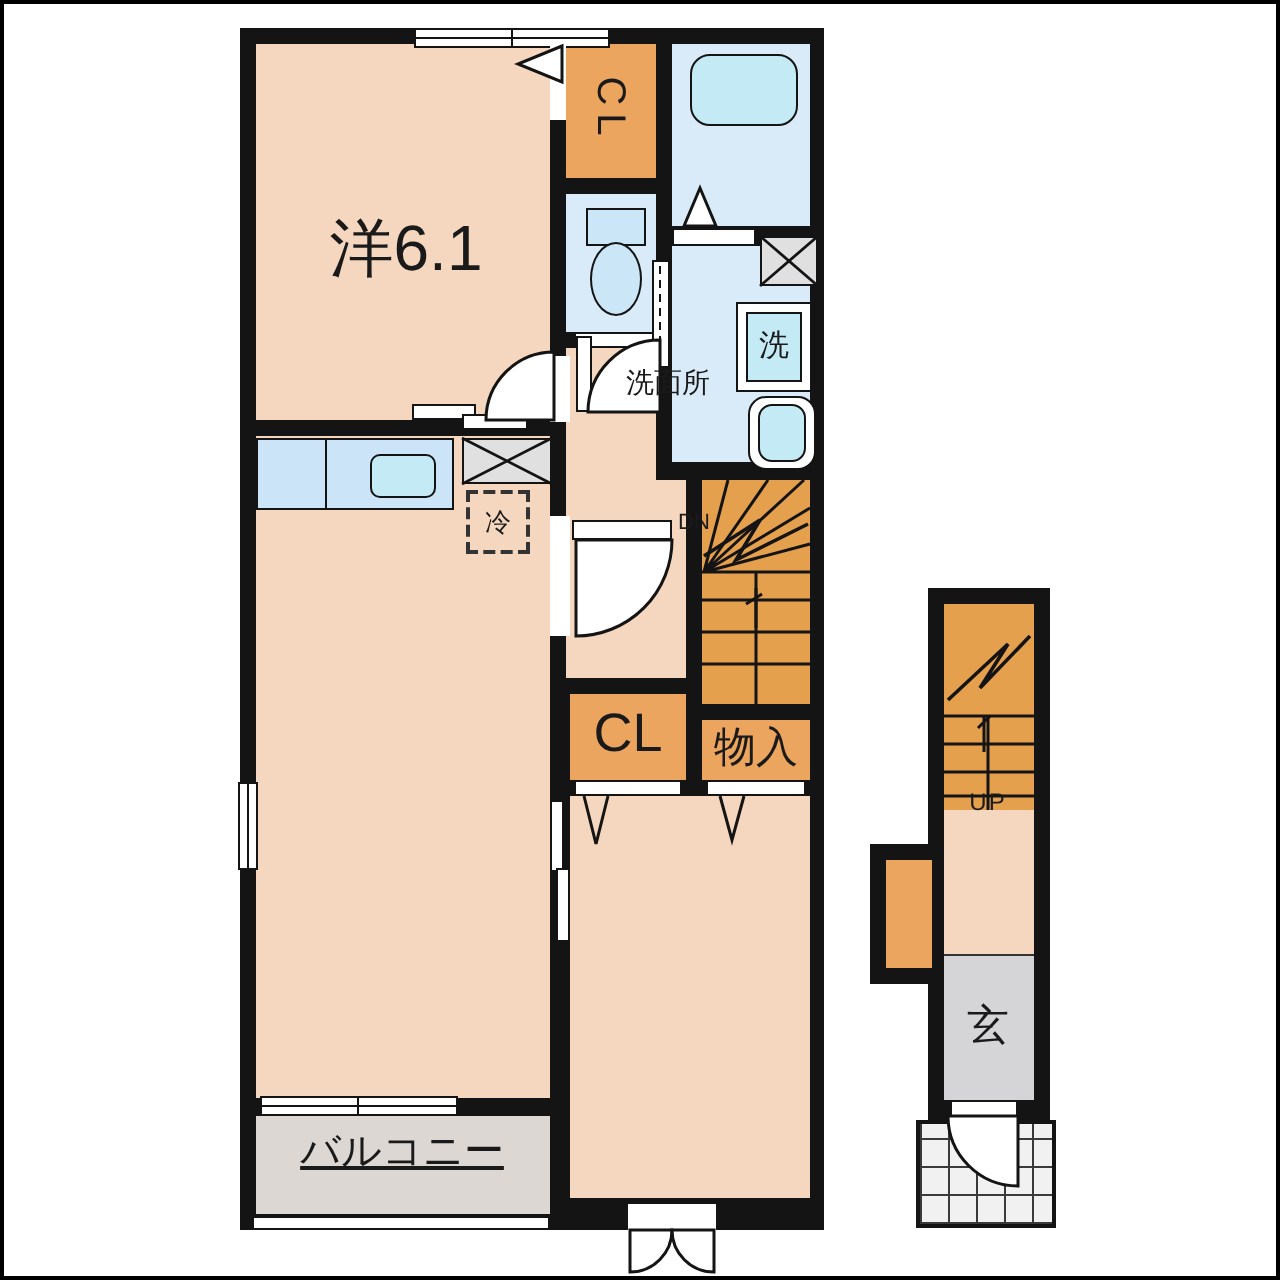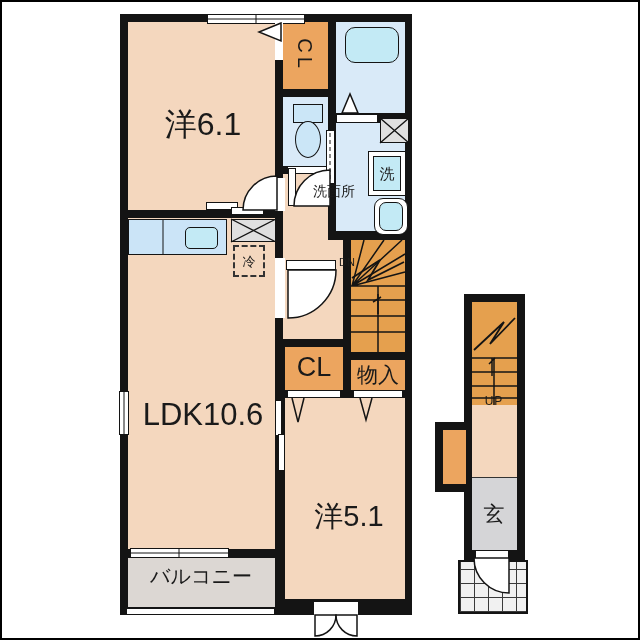--- a/index.html
+++ b/index.html
@@ -114,21 +114,19 @@
       <path d="M487 362 L493 356 M490 356 V374"></path>
     </g>
   </svg>
 
   <div class="lbl" style="left:201px;top:122px;font-size:32px;">洋6.1</div>
   <div class="lbl vert" style="left:303px;top:53px;font-size:20px;">CL</div>
   <div class="lbl" style="left:332px;top:189px;font-size:14px;">洗面所</div>
   <div class="lbl" style="left:385px;top:171px;font-size:15px;">洗</div>
   <div class="lbl" style="left:247px;top:259px;font-size:13px;">冷</div>
   <div class="lbl" style="left:345px;top:260px;font-size:11px;">DN</div>
-  <div class="lbl" style="left:201px;top:412px;font-size:31px;">LDK10.6</div>
   <div class="lbl" style="left:312px;top:365px;font-size:27px;">CL</div>
   <div class="lbl" style="left:376px;top:372px;font-size:21px;">物入</div>
-  <div class="lbl" style="left:347px;top:514px;font-size:29px;">洋5.1</div>
-  <div class="lbl" style="left:199px;top:574px;font-size:20px;">バルコニー</div>
+  <div class="lbl" style="left:199px;top:574px;font-size:20px;text-decoration:underline;">バルコニー</div>
   <div class="lbl" style="left:492px;top:399px;font-size:12px;letter-spacing:1px;">UP</div>
   <div class="lbl" style="left:492px;top:511px;font-size:21px;">玄</div>
 
 </div>
 
 </body></html>

